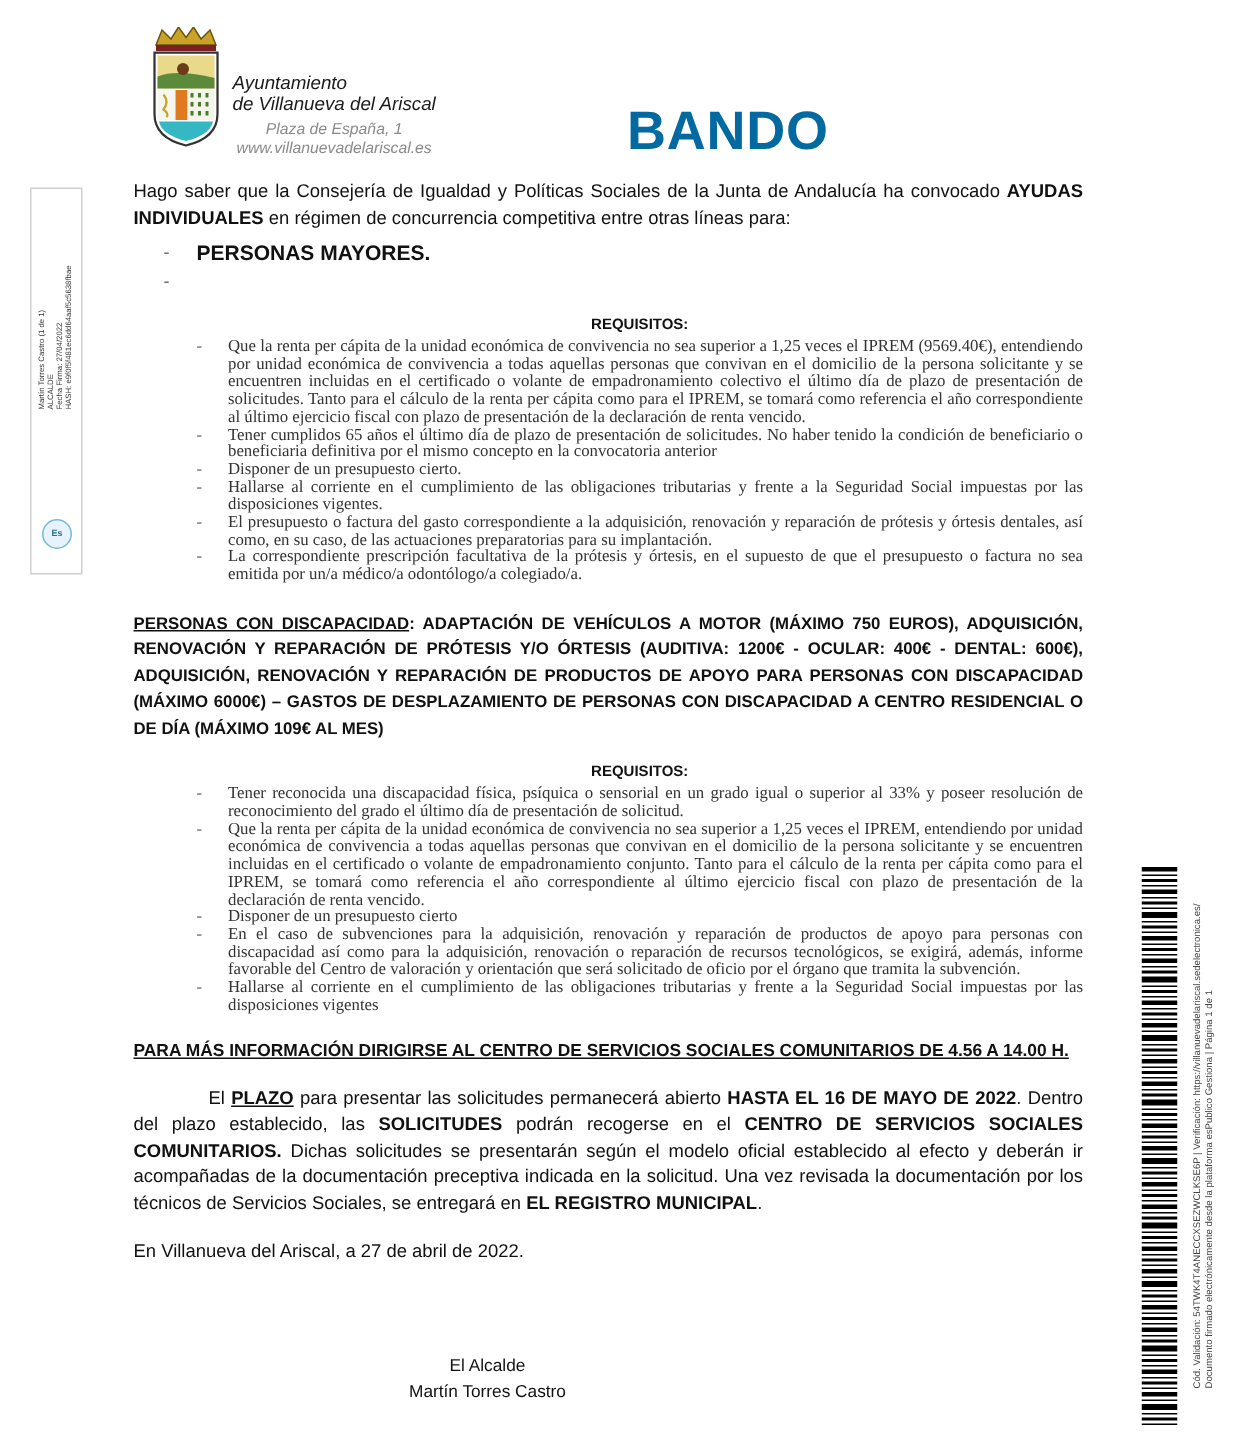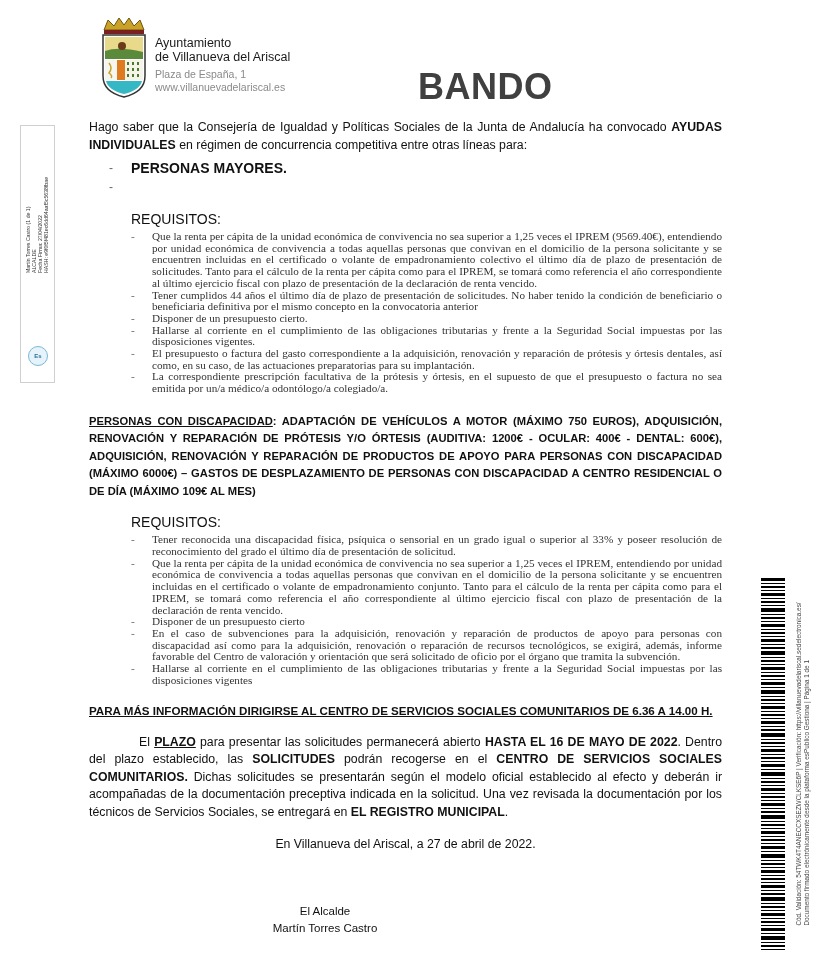--- a/index.html
+++ b/index.html
@@ -2,50 +2,50 @@
 <html><head>
 <meta charset="utf-8">
 <style>
   html, body { margin: 0; padding: 0; background: #ffffff; }
   body { width: 827px; height: 960px; position: relative; overflow: hidden; color: #111; }
   .sans { font-family: "Liberation Sans", "DejaVu Sans", sans-serif; }
   .serif { font-family: "Liberation Serif", "DejaVu Serif", serif; }
 
   
   .seal { position: absolute; left: 98px; top: 18px; width: 52px; height: 80px; }
-  .org { position: absolute; left: 155px; top: 36px; font-size: 12.5px; line-height: 14px; color: #1a1a1a; }
-  .org .addr { color: #8a8a8a; font-size: 10.5px; line-height: 12.5px; margin-top: 4px; }
-  .title { position: absolute; left: 418px; top: 66px; font-size: 36px; font-weight: bold; letter-spacing: 0.5px; color: #404040; }
+  .org { position: absolute; left: 155px; top: 48px; font-size: 12.5px; line-height: 14px; color: #1a1a1a; font-style: italic; }
+  .org .addr { color: #8a8a8a; font-size: 10.5px; line-height: 12.5px; margin-top: 4px; text-align: center; }
+  .title { position: absolute; left: 418px; top: 66px; font-size: 36px; font-weight: bold; letter-spacing: 0.5px; color: #0369a1; }
 
   
   .sigstrip { position: absolute; left: 20px; top: 125px; width: 33px; height: 256px; border: 1px solid #d0d0d0; }
   .sigtext { position: absolute; left: 20px; top: 132px; width: 33px; height: 185px; }
   .sigtext .rot { position: absolute; left: 50%; top: 50%; transform: translate(-50%, -50%) rotate(-90deg); white-space: nowrap; font-size: 5.2px; line-height: 6px; color: #333; }
   .sigstamp { position: absolute; left: 28px; top: 346px; width: 18px; height: 18px; border-radius: 50%; border: 1px solid #7ab8d8; background: #e6f3fa; font-size: 6px; color: #2a6f9a; text-align: center; line-height: 18px; font-weight: bold; }
 
   
   .content { position: absolute; left: 89px; top: 119px; width: 633px; }
   .p { font-size: 12.3px; line-height: 17.5px; text-align: justify; margin: 0; }
   .lead-list { margin: 5px 0 0 0; padding: 0; list-style: none; }
   .lead-list li { font-size: 14px; font-weight: bold; line-height: 19px; display: flex; }
   .lead-list .dash { width: 22px; padding-left: 20px; font-weight: normal; font-size: 12px; color: #666; }
   .sec { font-size: 11.2px; font-weight: bold; line-height: 17.5px; text-align: justify; }
   .sec .ul { text-decoration: underline; }
-  .req-title { font-size: 14px; font-weight: normal; margin: 0 0 4px 42px; }
+  .req-title { font-size: 10px; font-weight: bold; margin: 0 0 4px 42px; text-align: center; }
   .req-list { margin: 0; padding: 0; list-style: none; margin-left: 42px; }
   .req-list li { display: flex; font-size: 11.2px; line-height: 11.7px; color: #333; text-align: justify; }
   .req-list .dash { flex: 0 0 21px; color: #666; }
   .req-list .txt { flex: 1; }
 
   
   .barcode { position: absolute; left: 761px; top: 578px; width: 24px; height: 372px; }
   .bctext { position: absolute; left: 790px; top: 578px; width: 26px; height: 372px; }
   .bctext .rot { position: absolute; left: 50%; top: 50%; transform: translate(-50%, -50%) rotate(-90deg); white-space: nowrap; font-size: 6.4px; line-height: 8px; color: #444; }
 
-  .bottom-right { text-align: center; }
+  .bottom-right { text-align: left; }
   .sign { position: absolute; left: 256px; top: 903px; width: 138px; text-align: center; font-size: 11.5px; line-height: 17px; }
 </style>
 </head>
 <body>
 
 <div class="seal">
   <svg width="52" height="80" viewBox="0 0 52 80">
     <path d="M6 12 L10 2 L16 8 L21 0 L26 7 L31 0 L36 8 L42 2 L46 12 Z" fill="#c9a227" stroke="#6b5410" stroke-width="1"></path>
     <rect x="6" y="12" width="40" height="4" fill="#7a2020"></rect>
     <path d="M5 17 H47 V58 Q47 74 26 79 Q5 74 5 58 Z" fill="#fff" stroke="#333" stroke-width="1.5"></path>
@@ -109,21 +109,21 @@
 
 
   <div class="req-title sans" style="margin-top:14px;">REQUISITOS:</div>
   <ul class="req-list serif">
     <li>
         <span class="dash">-</span>
         <span class="txt">Que la renta per cápita de la unidad económica de convivencia no sea superior a 1,25 veces el IPREM (9569.40€), entendiendo por unidad económica de convivencia a todas aquellas personas que convivan en el domicilio de la persona solicitante y se encuentren incluidas en el certificado o volante de empadronamiento colectivo el último día de plazo de presentación de solicitudes. Tanto para el cálculo de la renta per cápita como para el IPREM, se tomará como referencia el año correspondiente al último ejercicio fiscal con plazo de presentación de la declaración de renta vencido.</span>
       </li>
     <li>
         <span class="dash">-</span>
-        <span class="txt">Tener cumplidos 44 años el último día de plazo de presentación de solicitudes. No haber tenido la condición de beneficiario o beneficiaria definitiva por el mismo concepto en la convocatoria anterior</span>
+        <span class="txt">Tener cumplidos 65 años el último día de plazo de presentación de solicitudes. No haber tenido la condición de beneficiario o beneficiaria definitiva por el mismo concepto en la convocatoria anterior</span>
       </li>
     <li>
         <span class="dash">-</span>
         <span class="txt">Disponer de un presupuesto cierto.</span>
       </li>
     <li>
         <span class="dash">-</span>
         <span class="txt">Hallarse al corriente en el cumplimiento de las obligaciones tributarias y frente a la Seguridad Social impuestas por las disposiciones vigentes.</span>
       </li>
     <li>
@@ -155,21 +155,21 @@
     <li>
         <span class="dash">-</span>
         <span class="txt">En el caso de subvenciones para la adquisición, renovación y reparación de productos de apoyo para personas con discapacidad así como para la adquisición, renovación o reparación de recursos tecnológicos, se exigirá, además, informe favorable del Centro de valoración y orientación que será solicitado de oficio por el órgano que tramita la subvención.</span>
       </li>
     <li>
         <span class="dash">-</span>
         <span class="txt">Hallarse al corriente en el cumplimiento de las obligaciones tributarias y frente a la Seguridad Social impuestas por las disposiciones vigentes</span>
       </li>
   </ul>
 
-  <div class="sec sans" style="margin-top:16px; text-decoration: underline; font-size:11.6px;">PARA MÁS INFORMACIÓN DIRIGIRSE AL CENTRO DE SERVICIOS SOCIALES COMUNITARIOS DE 6.36 A 14.00 H.</div>
+  <div class="sec sans" style="margin-top:16px; text-decoration: underline; font-size:11.6px;">PARA MÁS INFORMACIÓN DIRIGIRSE AL CENTRO DE SERVICIOS SOCIALES COMUNITARIOS DE 4.56 A 14.00 H.</div>
 
   <p class="p sans" style="margin-top:14px; text-indent:50px;"><span>El </span><b style="text-decoration:underline">PLAZO</b><span> para presentar las solicitudes permanecerá abierto </span><b>HASTA EL 16 DE MAYO DE 2022</b><span>. Dentro del plazo establecido, las </span><b>SOLICITUDES</b><span> podrán recogerse en el </span><b>CENTRO DE SERVICIOS SOCIALES COMUNITARIOS.</b><span> Dichas solicitudes se presentarán según el modelo oficial establecido al efecto y deberán ir acompañadas de la documentación preceptiva indicada en la solicitud. Una vez revisada la documentación por los técnicos de Servicios Sociales, se entregará en </span><b>EL REGISTRO MUNICIPAL</b><span>.</span></p>
 
   <p class="p sans bottom-right" style="margin-top:15px;">En Villanueva del Ariscal, a 27 de abril de 2022.</p>
 </div>
 
 <div class="sign sans">
   <div>El Alcalde</div>
   <div>Martín Torres Castro</div>
 </div>

